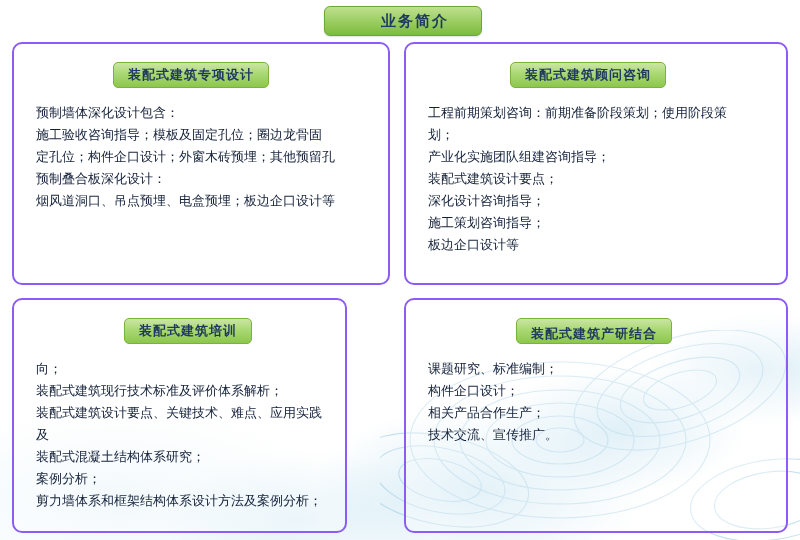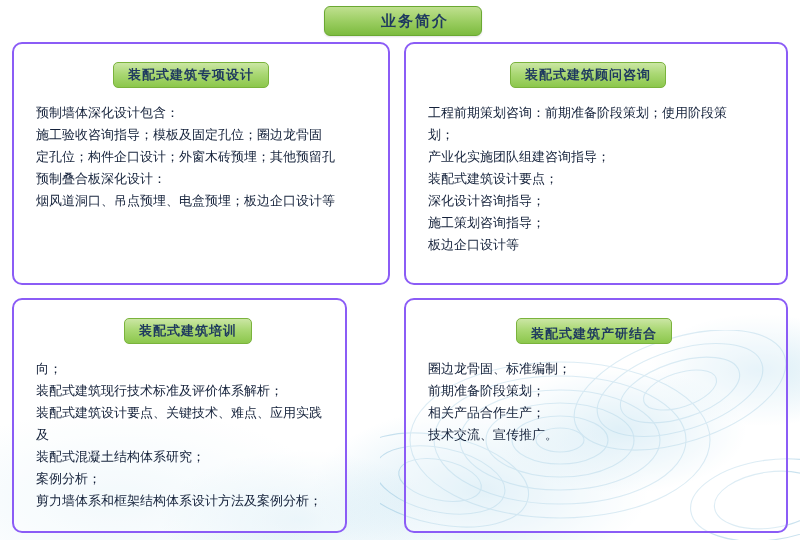--- a/index.html
+++ b/index.html
@@ -193,18 +193,18 @@
     <p>案例分析；</p>
     <p>剪力墙体系和框架结构体系设计方法及案例分析；</p>
   </div>
 </div>
 
 <div class="panel panel-br">
   <div class="panel-head head-br">
     <span>装配式建筑产研结合</span>
   </div>
   <div class="panel-body">
-    <p>圈边龙骨固、标准编制；</p>
-    <p>前期准备阶段策划；</p>
+    <p>课题研究、标准编制；</p>
+    <p>构件企口设计；</p>
     <p>相关产品合作生产；</p>
     <p>技术交流、宣传推广。</p>
   </div>
 </div>
 
 </body></html>

